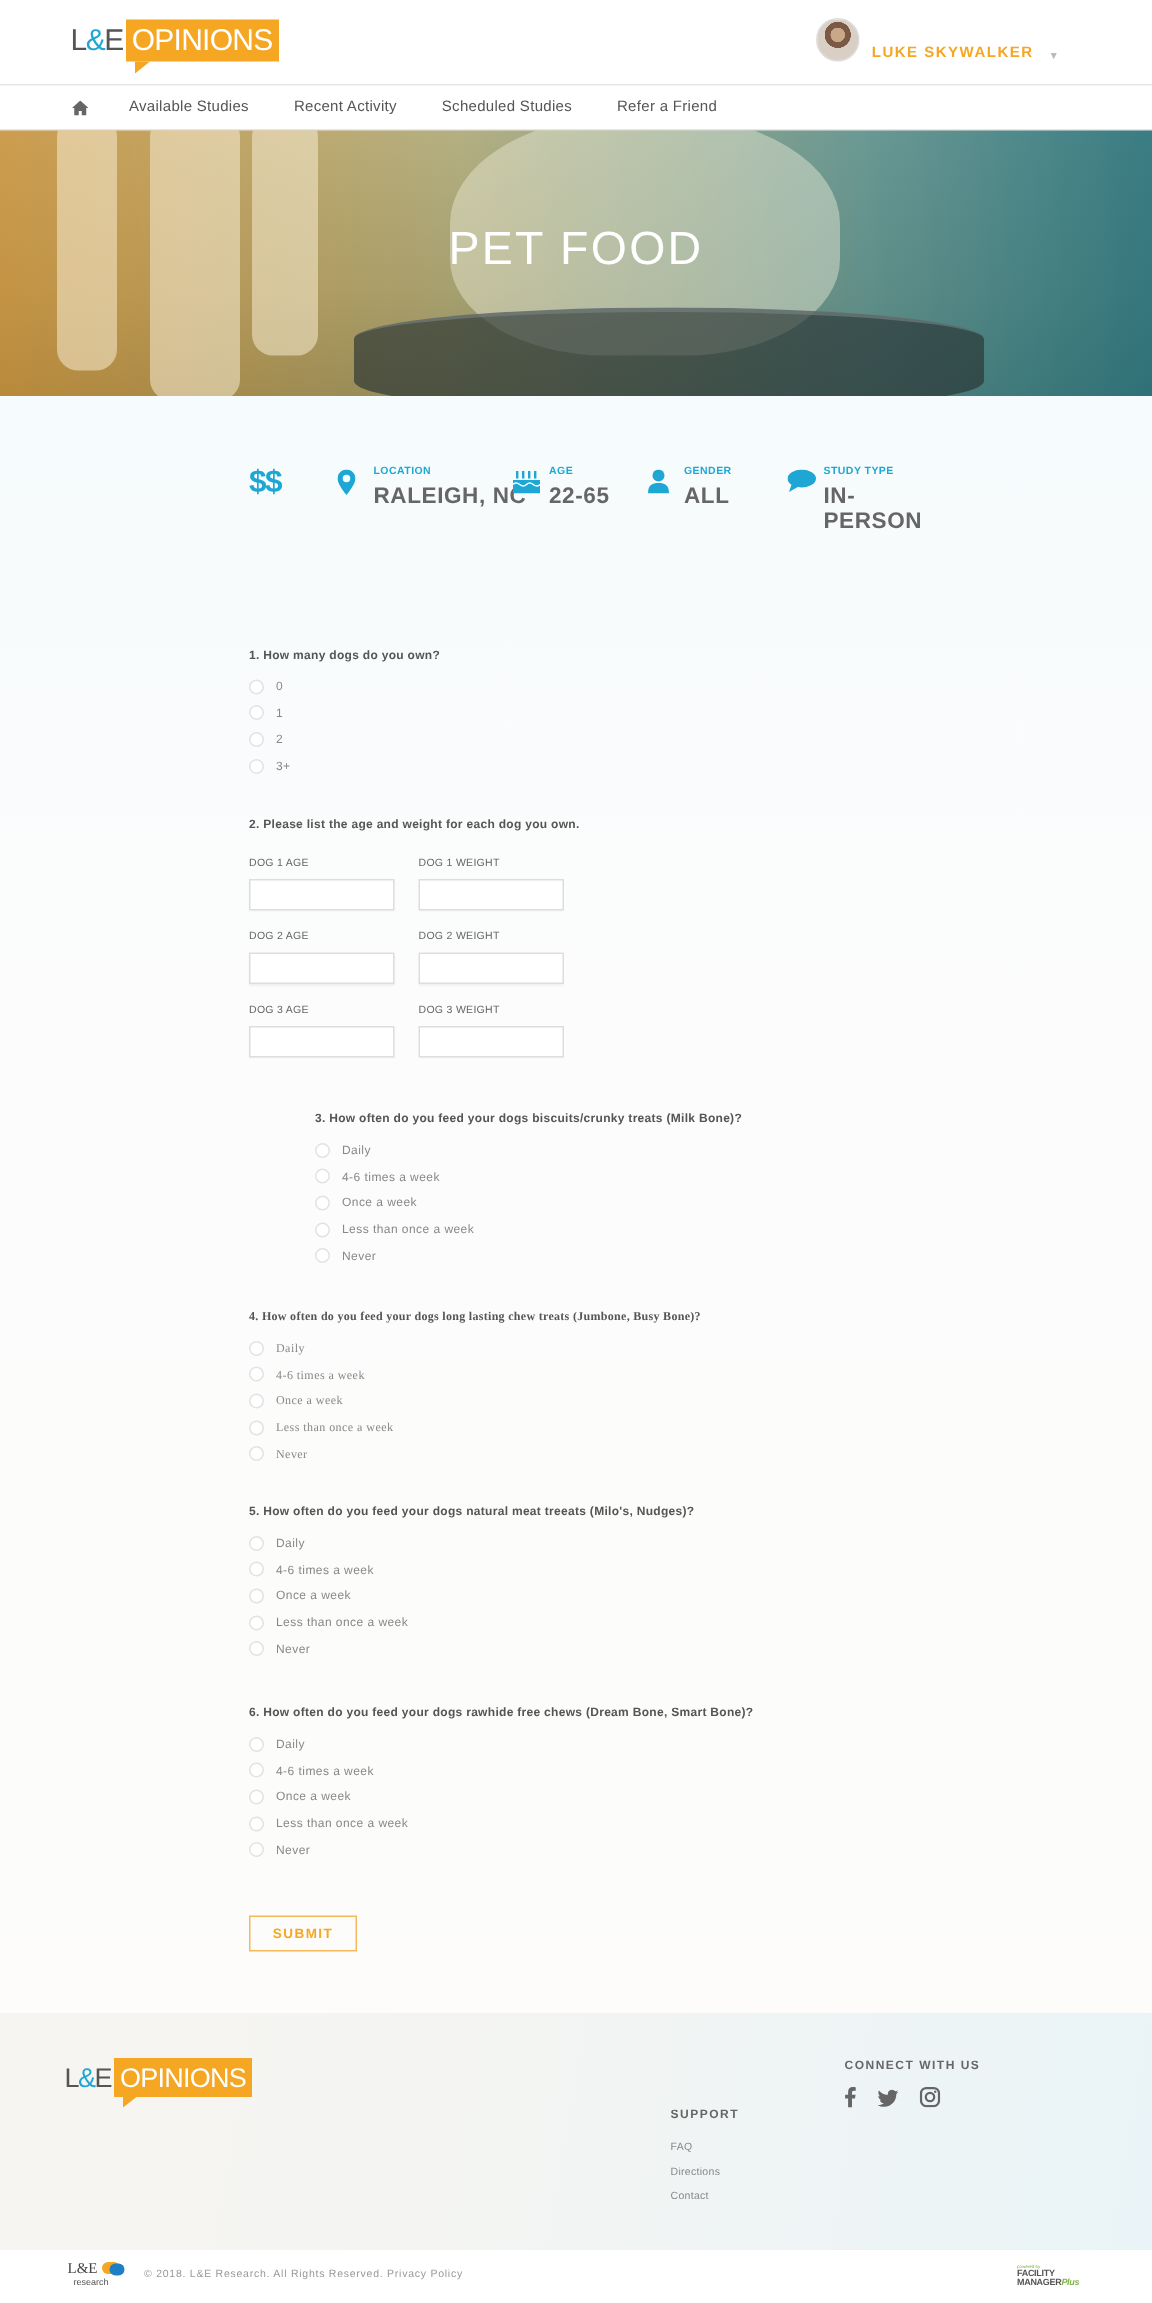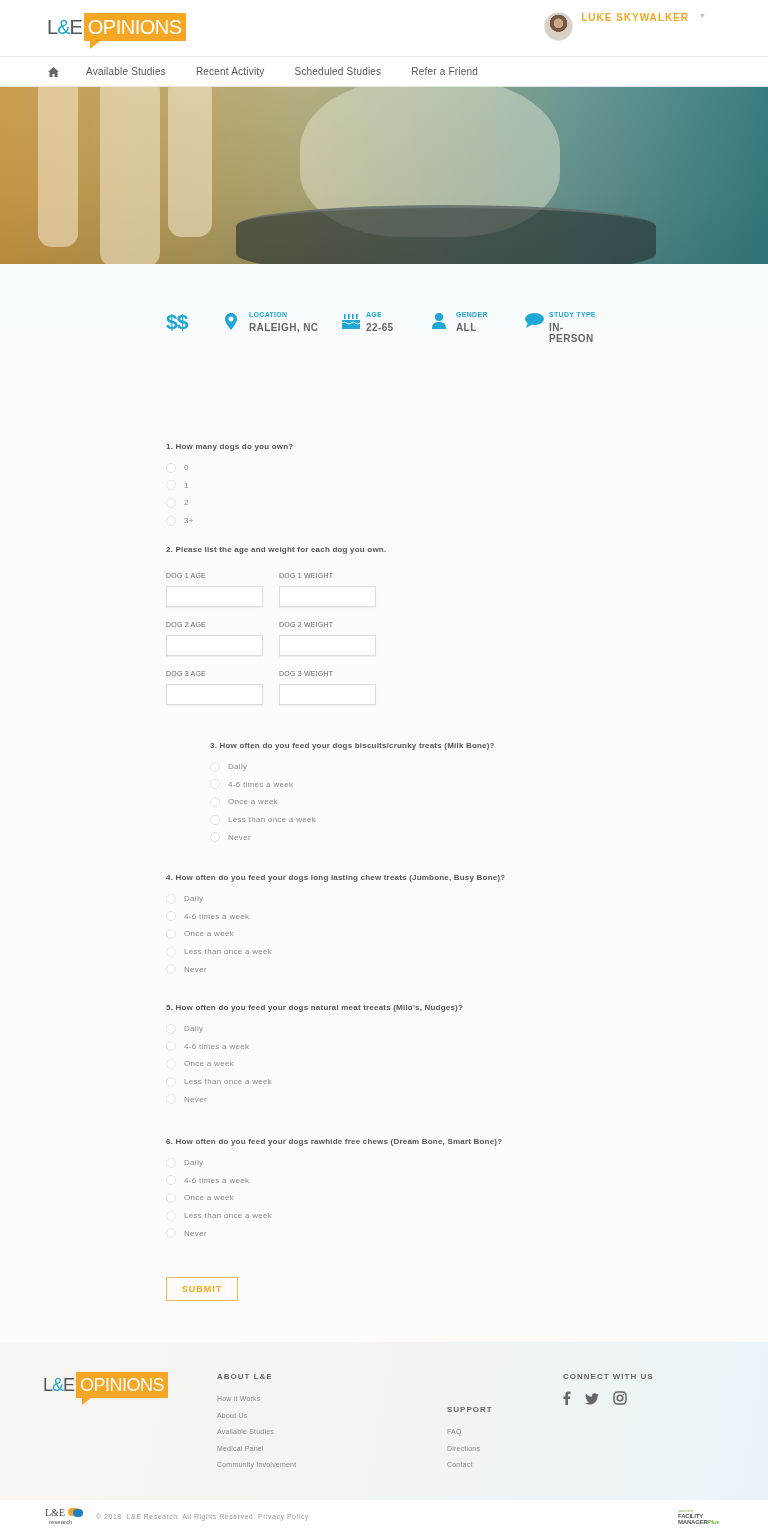--- a/index.html
+++ b/index.html
@@ -22,21 +22,21 @@
   .logo .le .amp { color: #1ea7d4; }
   .logo .op {
     position: relative; background: #f5a623; color: #fff; font-size: 20px; line-height: 28px;
     padding: 0 4px; height: 28px; letter-spacing: -0.5px;
   }
   .logo .op::after {
     content: ""; position: absolute; left: 6px; bottom: -8px;
     border-left: 0 solid transparent; border-right: 10px solid transparent;
     border-top: 8px solid #f5a623;
   }
-  .user { position: absolute; right: 62px; top: 12px; display: flex; align-items: flex-start; }
+  .user { position: absolute; right: 62px; top: 12px; display: flex; align-items: flex-end; }
   .avatar {
     width: 29px; height: 29px; border-radius: 50%;
     background: radial-gradient(circle at 50% 38%, #c9a88a 0 22%, #7a5a44 23% 40%, #d9cfc4 41%);
     border: 1px solid #ddd; margin-right: 8px;
   }
   .user-name { color: #f5a623; font-size: 10px; font-weight: bold; letter-spacing: 1px; }
   .user-caret { color: #bbb; font-size: 7px; margin-left: 10px; }
 
   
   .nav { height: 30px; border-bottom: 1px solid #e6e6e6; display: flex; align-items: center; padding-left: 48px; background:#fff; }
@@ -64,21 +64,21 @@
   .main {
     position: relative;
     background: linear-gradient(180deg, #f6fbfd 0%, #fbfcfc 30%, #fdfcfa 100%);
     height: 1078px;
   }
   .meta { position: absolute; left: 166px; top: 46px; width: 440px; height: 30px; }
   .meta .dollar { position: absolute; left: 0; top: 0; color: #1ea7d4; font-size: 21px; font-weight: bold; letter-spacing: -1px; }
   .meta-item { position: absolute; top: 0; display: flex; }
   .meta-item .ico { width: 18px; height: 20px; margin-right: 6px; margin-top: 3px; }
   .meta-item .lbl { font-size: 7px; color: #1ea7d4; font-weight: bold; letter-spacing: 0.3px; line-height: 10px; }
-  .meta-item .val { font-size: 10px; color: #666; font-weight: bold; letter-spacing: 0.4px; margin-top: 2px; }
+  .meta-item .val { font-size: 15px; color: #666; font-weight: bold; letter-spacing: 0.4px; margin-top: 2px; }
 
   .desc { position: absolute; left: 166px; top: 98px; width: 450px; font-size: 10px; line-height: 17px; color: #777; letter-spacing: 0.2px; }
 
   .q { position: absolute; left: 166px; }
   .q-title { font-size: 8px; font-weight: bold; color: #555; letter-spacing: 0.2px; }
   .opt { display: flex; align-items: center; height: 17.6px; }
   .radio { width: 10px; height: 10px; border: 1px solid #e2e2e2; border-radius: 50%; background: #fff; margin-right: 8px; cursor: pointer; }
   .opt-label { font-size: 8px; color: #888; letter-spacing: 0.3px; }
   .opts { margin-top: 8px; }
 
@@ -148,20 +148,21 @@
   <a href="#">Scheduled Studies</a>
   <a href="#">Refer a Friend</a>
 </div>
 
 <div class="hero">
   <div class="leg" style="left:38px;top:-10px;width:40px;height:170px;"></div>
   <div class="leg" style="left:100px;top:-10px;width:60px;height:190px;"></div>
   <div class="leg" style="left:168px;top:-10px;width:44px;height:160px;"></div>
   <div class="head"></div>
   <div class="bowl"></div>
+  <h1 class="hero-title">PET FOOD</h1>
 </div>
 
 <div class="main">
   <div class="meta">
     <span class="dollar">$$</span>
 
     <div class="meta-item" style="left:59px;">
       <span class="ico">
         <svg width="12" height="17" viewBox="0 0 12 17">
             <path d="M6 0 C2.7 0 0 2.7 0 6 C0 10 6 17 6 17 C6 17 12 10 12 6 C12 2.7 9.3 0 6 0 Z M6 8.5 A2.5 2.5 0 1 1 6 3.5 A2.5 2.5 0 1 1 6 8.5 Z" fill="#1ea7d4"></path>
@@ -211,21 +212,21 @@
           </svg>
       </span>
       <div>
         <div class="lbl">STUDY TYPE</div>
         <div class="val">IN-PERSON</div>
       </div>
     </div>
   </div>
 
 
-  <div class="q" style="top:178px;">
+  <div class="q" style="top:168px;">
     <div class="q-title">1. How many dogs do you own?</div>
     <div class="opts">
       <div class="opt">
           <span class="radio"></span>
           <span class="opt-label">0</span>
         </div>
       <div class="opt">
           <span class="radio"></span>
           <span class="opt-label">1</span>
         </div>
@@ -271,21 +272,21 @@
           <span class="radio"></span>
           <span class="opt-label">Less than once a week</span>
         </div>
       <div class="opt">
           <span class="radio"></span>
           <span class="opt-label">Never</span>
         </div>
     </div>
   </div>
 
-  <div class="q" style="top:609px;">
+  <div class="q" style="top:609px;font-family:Liberation Serif, serif;">
     <div class="q-title">4. How often do you feed your dogs long lasting chew treats (Jumbone, Busy Bone)?</div>
     <div class="opts">
       <div class="opt">
           <span class="radio"></span>
           <span class="opt-label">Daily</span>
         </div>
       <div class="opt">
           <span class="radio"></span>
           <span class="opt-label">4-6 times a week</span>
         </div>
@@ -358,28 +359,20 @@
 
   <button class="submit">SUBMIT</button>
 </div>
 
 <div class="footer">
   <div class="f-logo">
     <span class="le"><span>L</span><span class="amp">&amp;</span><span>E</span></span>
     <span class="op">OPINIONS</span>
   </div>
 
-  <div class="f-col" style="left:217px;">
-    <h4>ABOUT L&amp;E</h4>
-    <a href="#">How it Works</a>
-    <a href="#">About Us</a>
-    <a href="#">Available Studies</a>
-    <a href="#">Medical Panel</a>
-    <a href="#">Community Involvement</a>
-  </div>
 
 
   <div class="f-col" style="left:447px;margin-top:33px;">
     <h4>SUPPORT</h4>
     <a href="#">FAQ</a>
     <a href="#">Directions</a>
     <a href="#">Contact</a>
   </div>
 
   <div class="f-col" style="left:563px;">

